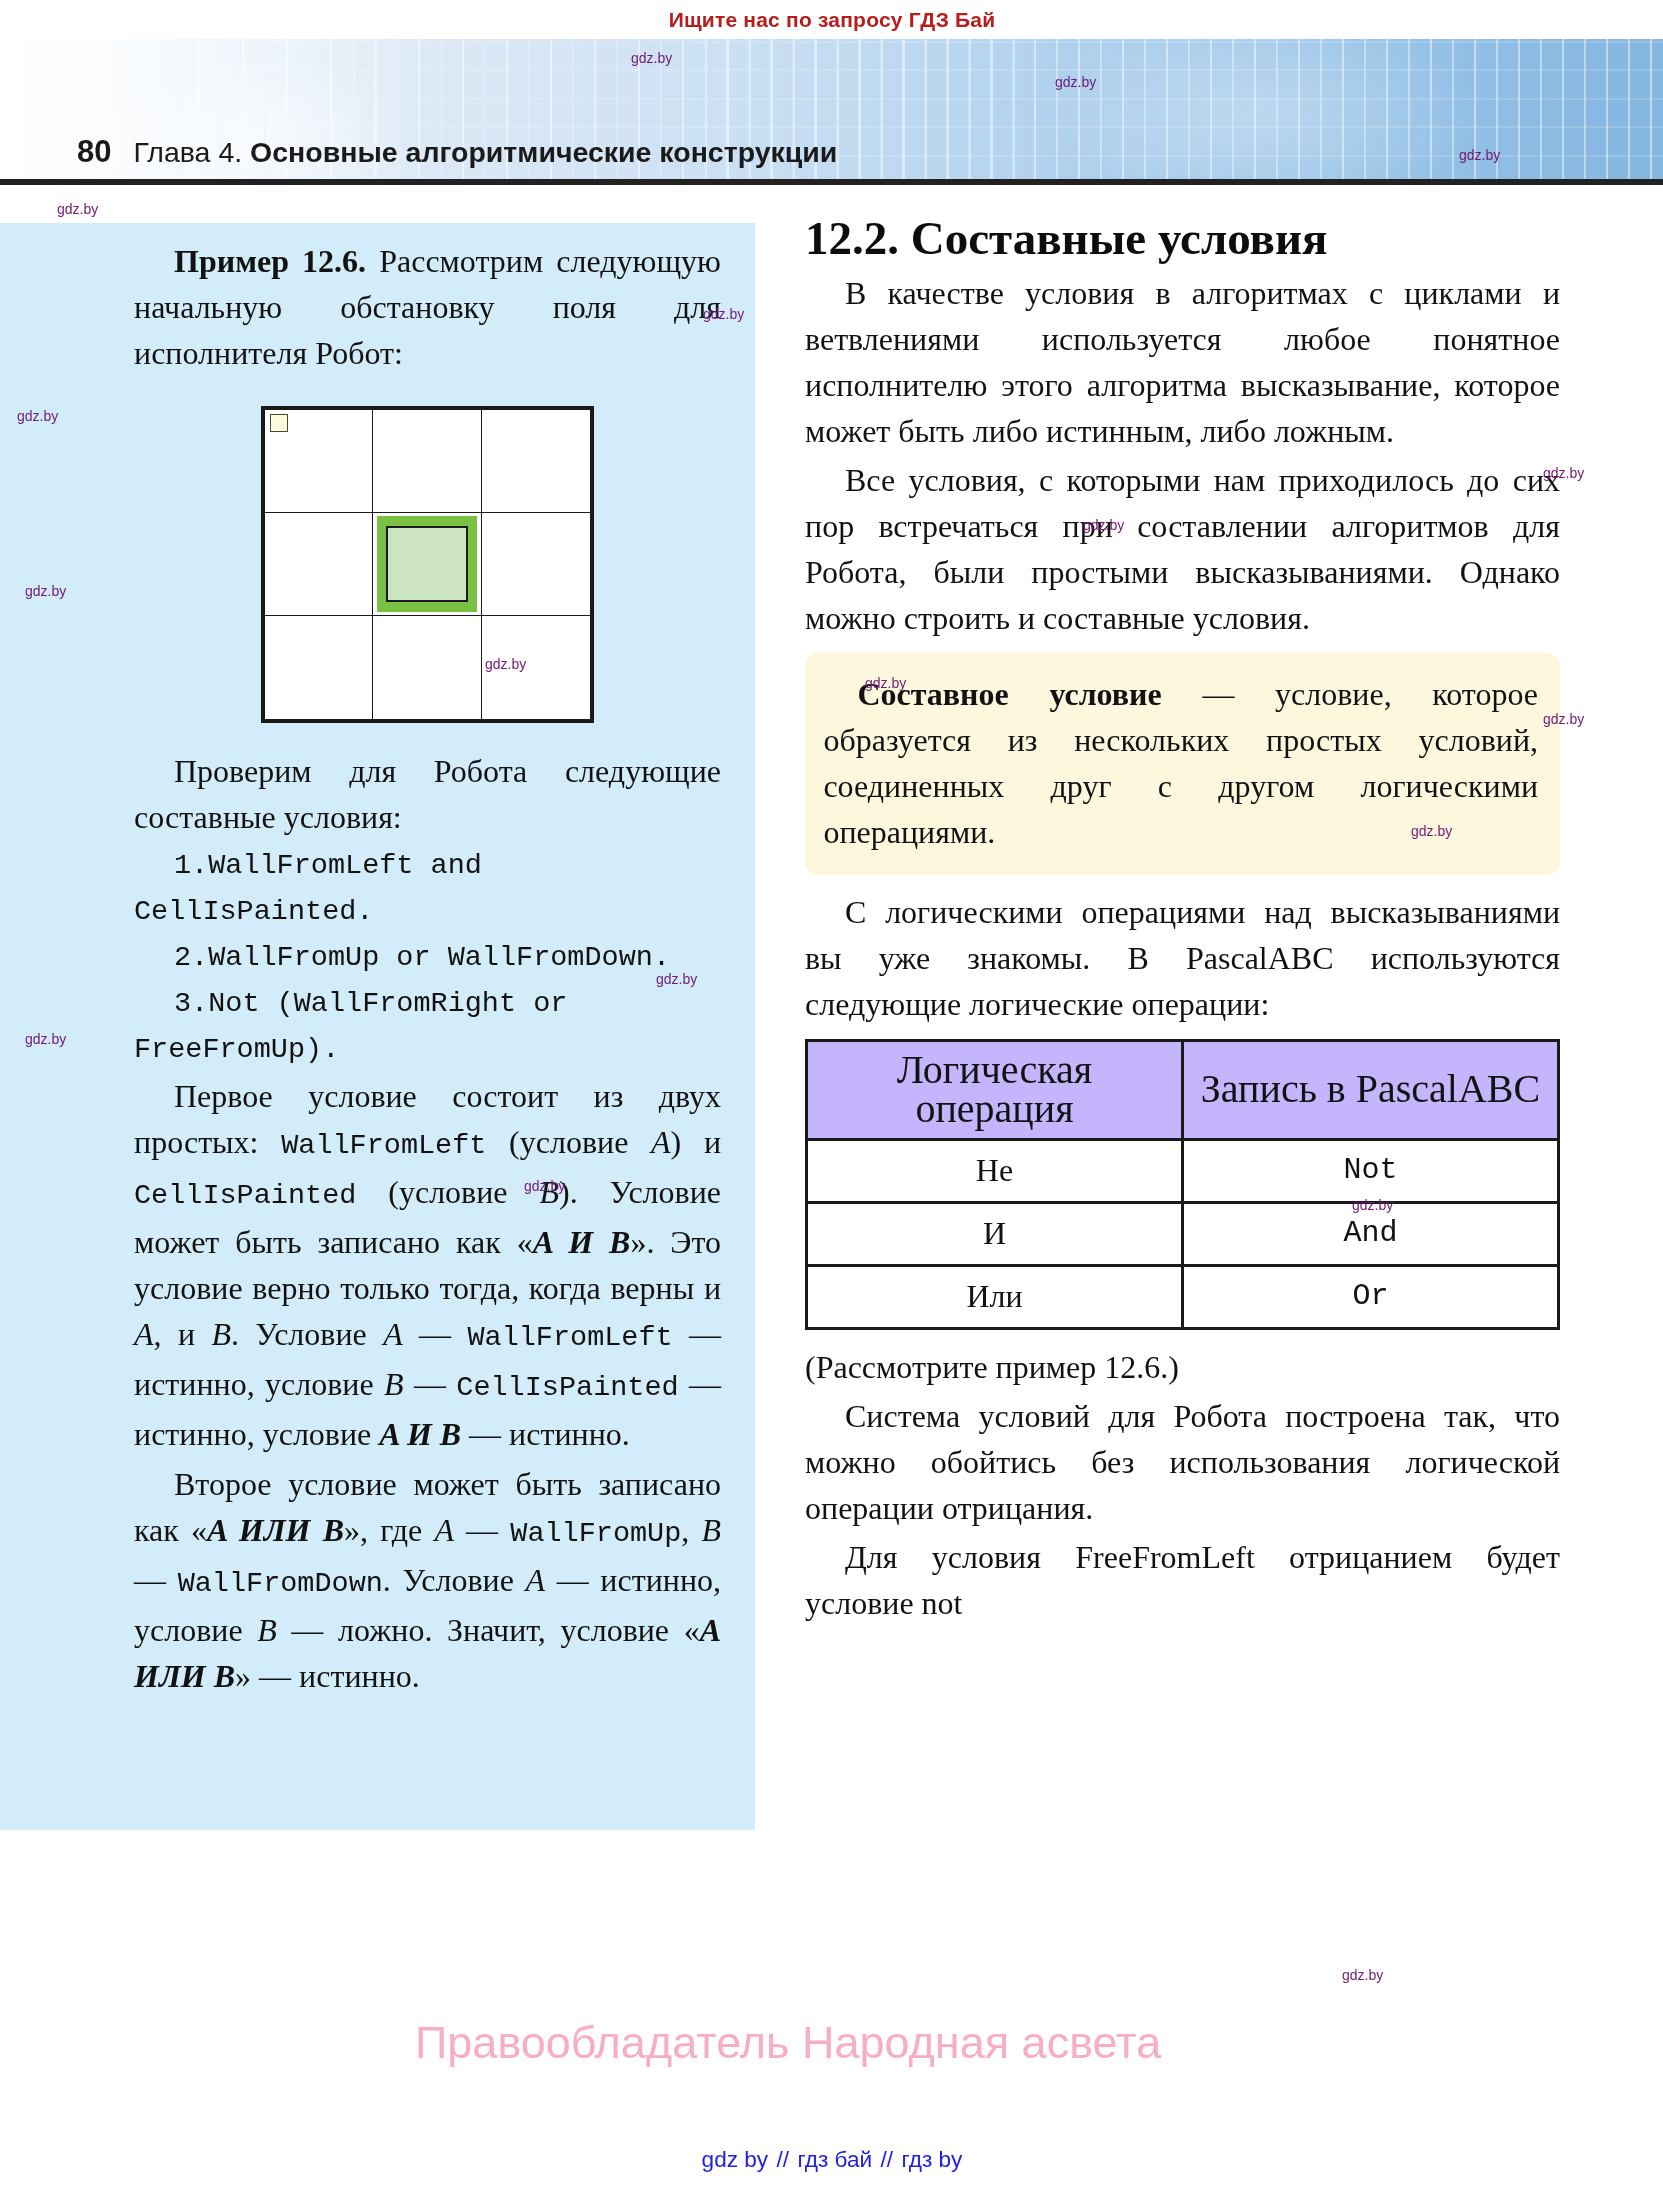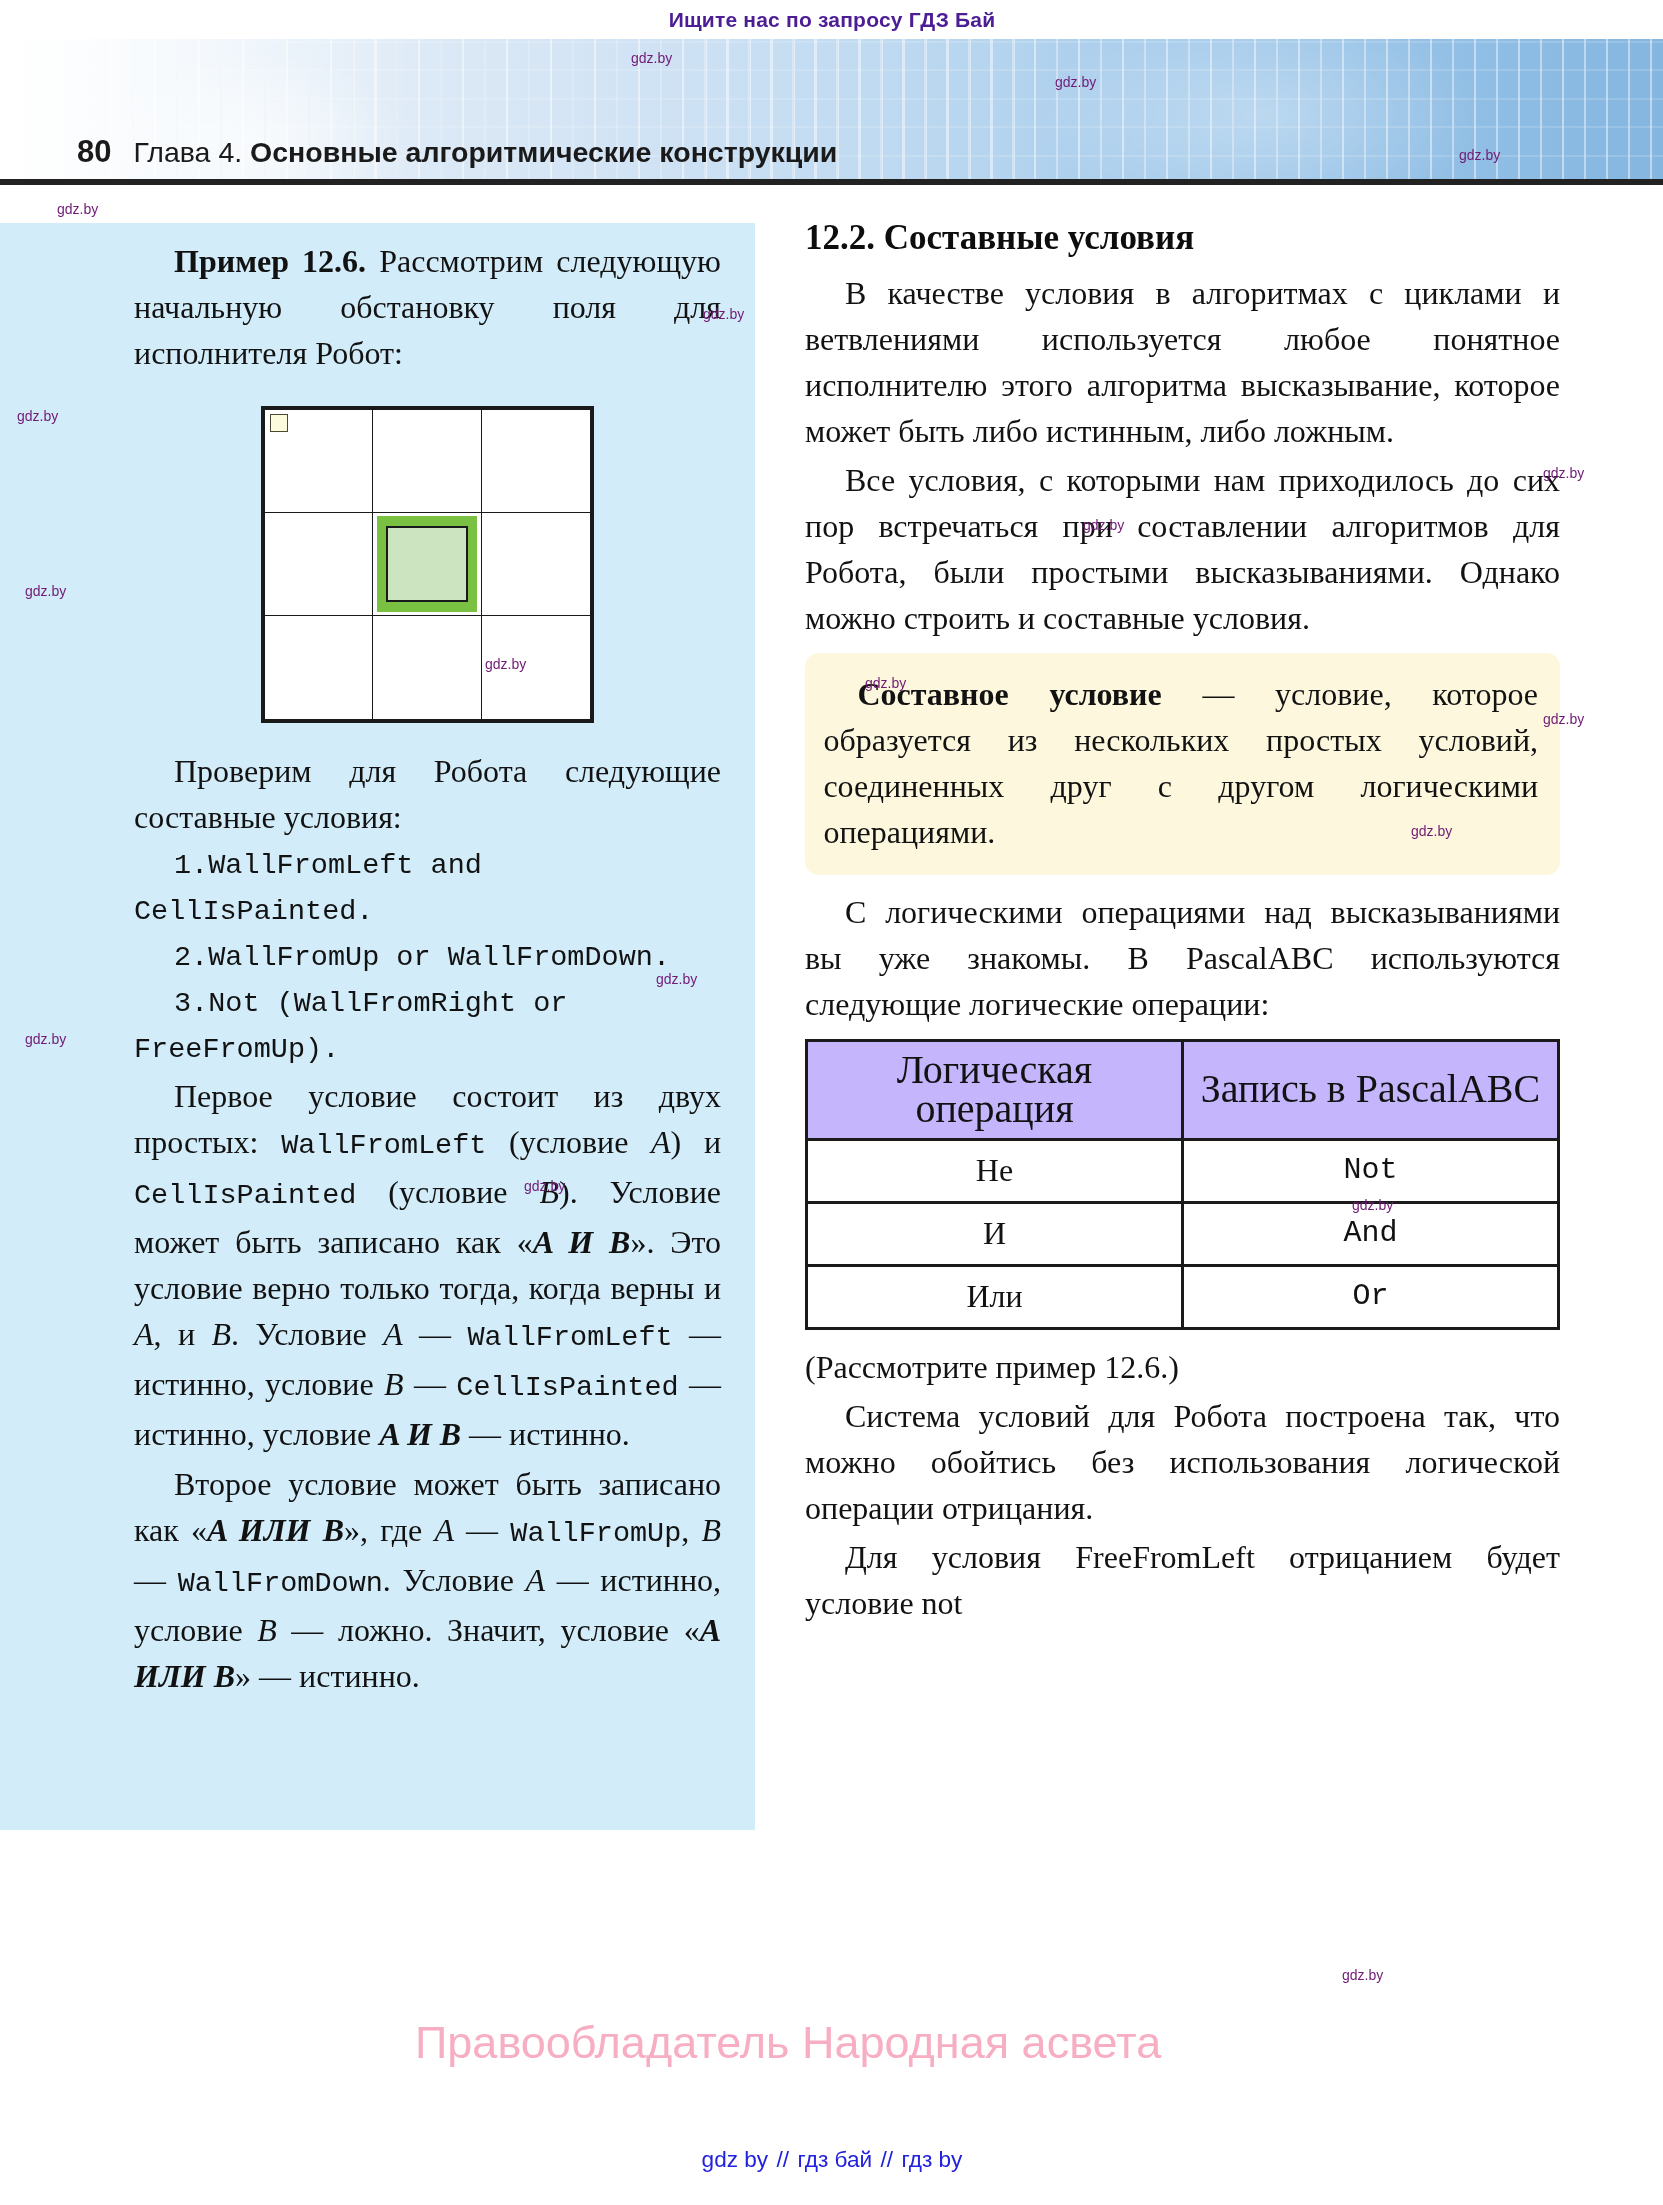--- a/index.html
+++ b/index.html
@@ -15,21 +15,21 @@
   
   .promo{
     position:absolute;left:0;top:0;width:1664px;height:39px;
     text-align:center;
   }
   .promo span{
     display:inline-block;
     font-family:"Liberation Sans", sans-serif;
     font-weight:bold;
     font-size:21px;
-    color:#4c1d95;
+    color:#b91c1c;
     letter-spacing:0.2px;
     line-height:39px;
   }
 
   
   .header{
     position:absolute;left:0;top:39px;width:1664px;height:146px;
     overflow:hidden;
     background:
       linear-gradient(90deg,#f2f7fc 0%,#e6f0f9 12%,#dce9f6 26%,#cfe2f4 40%,
@@ -101,21 +101,21 @@
     color:#121212;
     margin:0;
     white-space:pre-wrap;
     word-break:keep-all;
   }
   .codeline.ind{text-indent:40px;}
 
   .sec-head{
     font-family:"Liberation Serif", serif;
     font-weight:bold;
-    font-size:35px;
+    font-size:47px;
     line-height:44px;
     color:#0d0d0d;
     margin:0 0 10px 0;
   }
 
   
   .grid-wrap{
     margin:30px 0 25px 0;
     display:flex;justify-content:center;
   }

